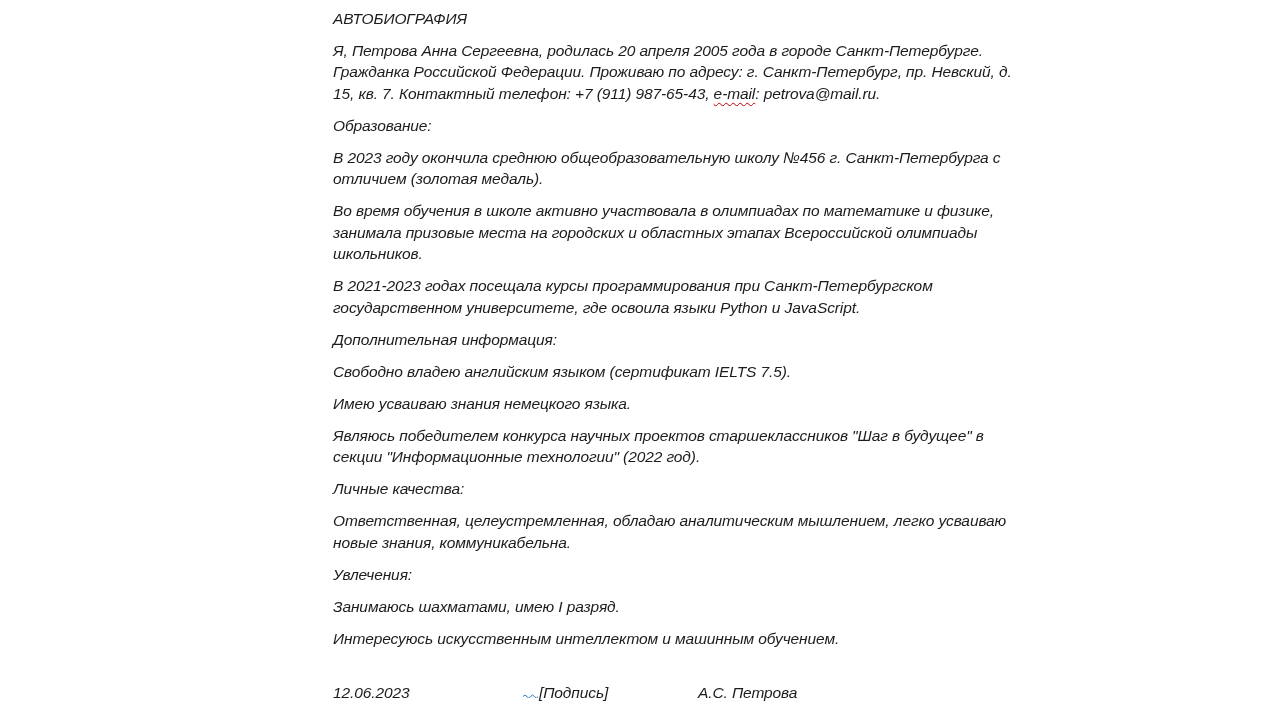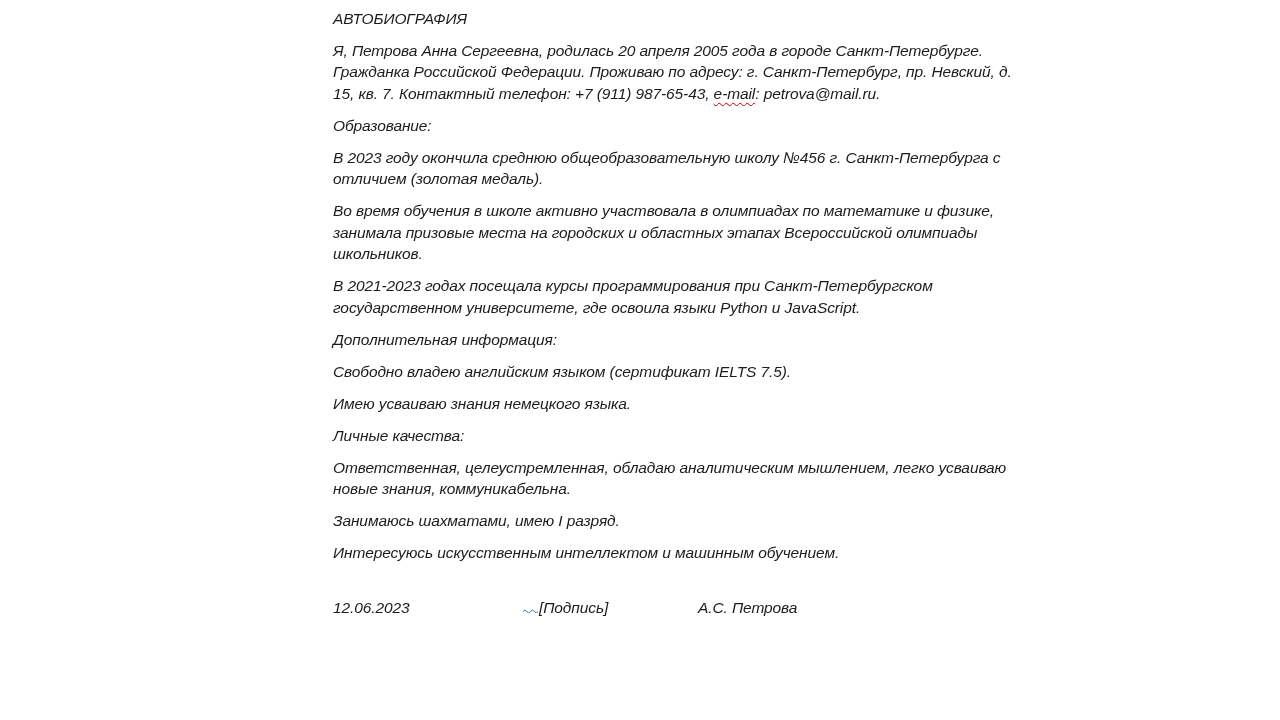--- a/index.html
+++ b/index.html
@@ -73,25 +73,27 @@
   <p>Во время обучения в школе активно участвовала в олимпиадах по математике и физике, занимала призовые места на городских и областных этапах Всероссийской олимпиады школьников.</p>
 
   <p>В 2021-2023 годах посещала курсы программирования при Санкт-Петербургском государственном университете, где освоила языки Python и JavaScript.</p>
 
   <p>Дополнительная информация:</p>
 
   <p>Свободно владею английским языком (сертификат IELTS 7.5).</p>
 
   <p>Имею усваиваю знания немецкого языка.</p>
 
+  <p>Являюсь победителем конкурса научных проектов старшеклассников "Шаг в будущее" в секции "Информационные технологии" (2022 год).</p>
 
   <p>Личные качества:</p>
 
   <p>Ответственная, целеустремленная, обладаю аналитическим мышлением, легко усваиваю новые знания, коммуникабельна.</p>
 
+  <p>Увлечения:</p>
 
   <p>Занимаюсь шахматами, имею I разряд.</p>
 
   <p>Интересуюсь искусственным интеллектом и машинным обучением.</p>
 
   <div class="sig-row">
     <span class="sig-date">12.06.2023</span>
     <span class="sig-holder"><span class="grammar-squiggle"><svg width="15" height="5" viewBox="0 0 15 5">
             <path d="M0 3.5 q1.9 -3 3.8 0 t3.8 0 t3.8 0 t3.8 0" stroke="currentColor" stroke-width="1" fill="none"></path>
           </svg></span><span>[Подпись]</span></span>

